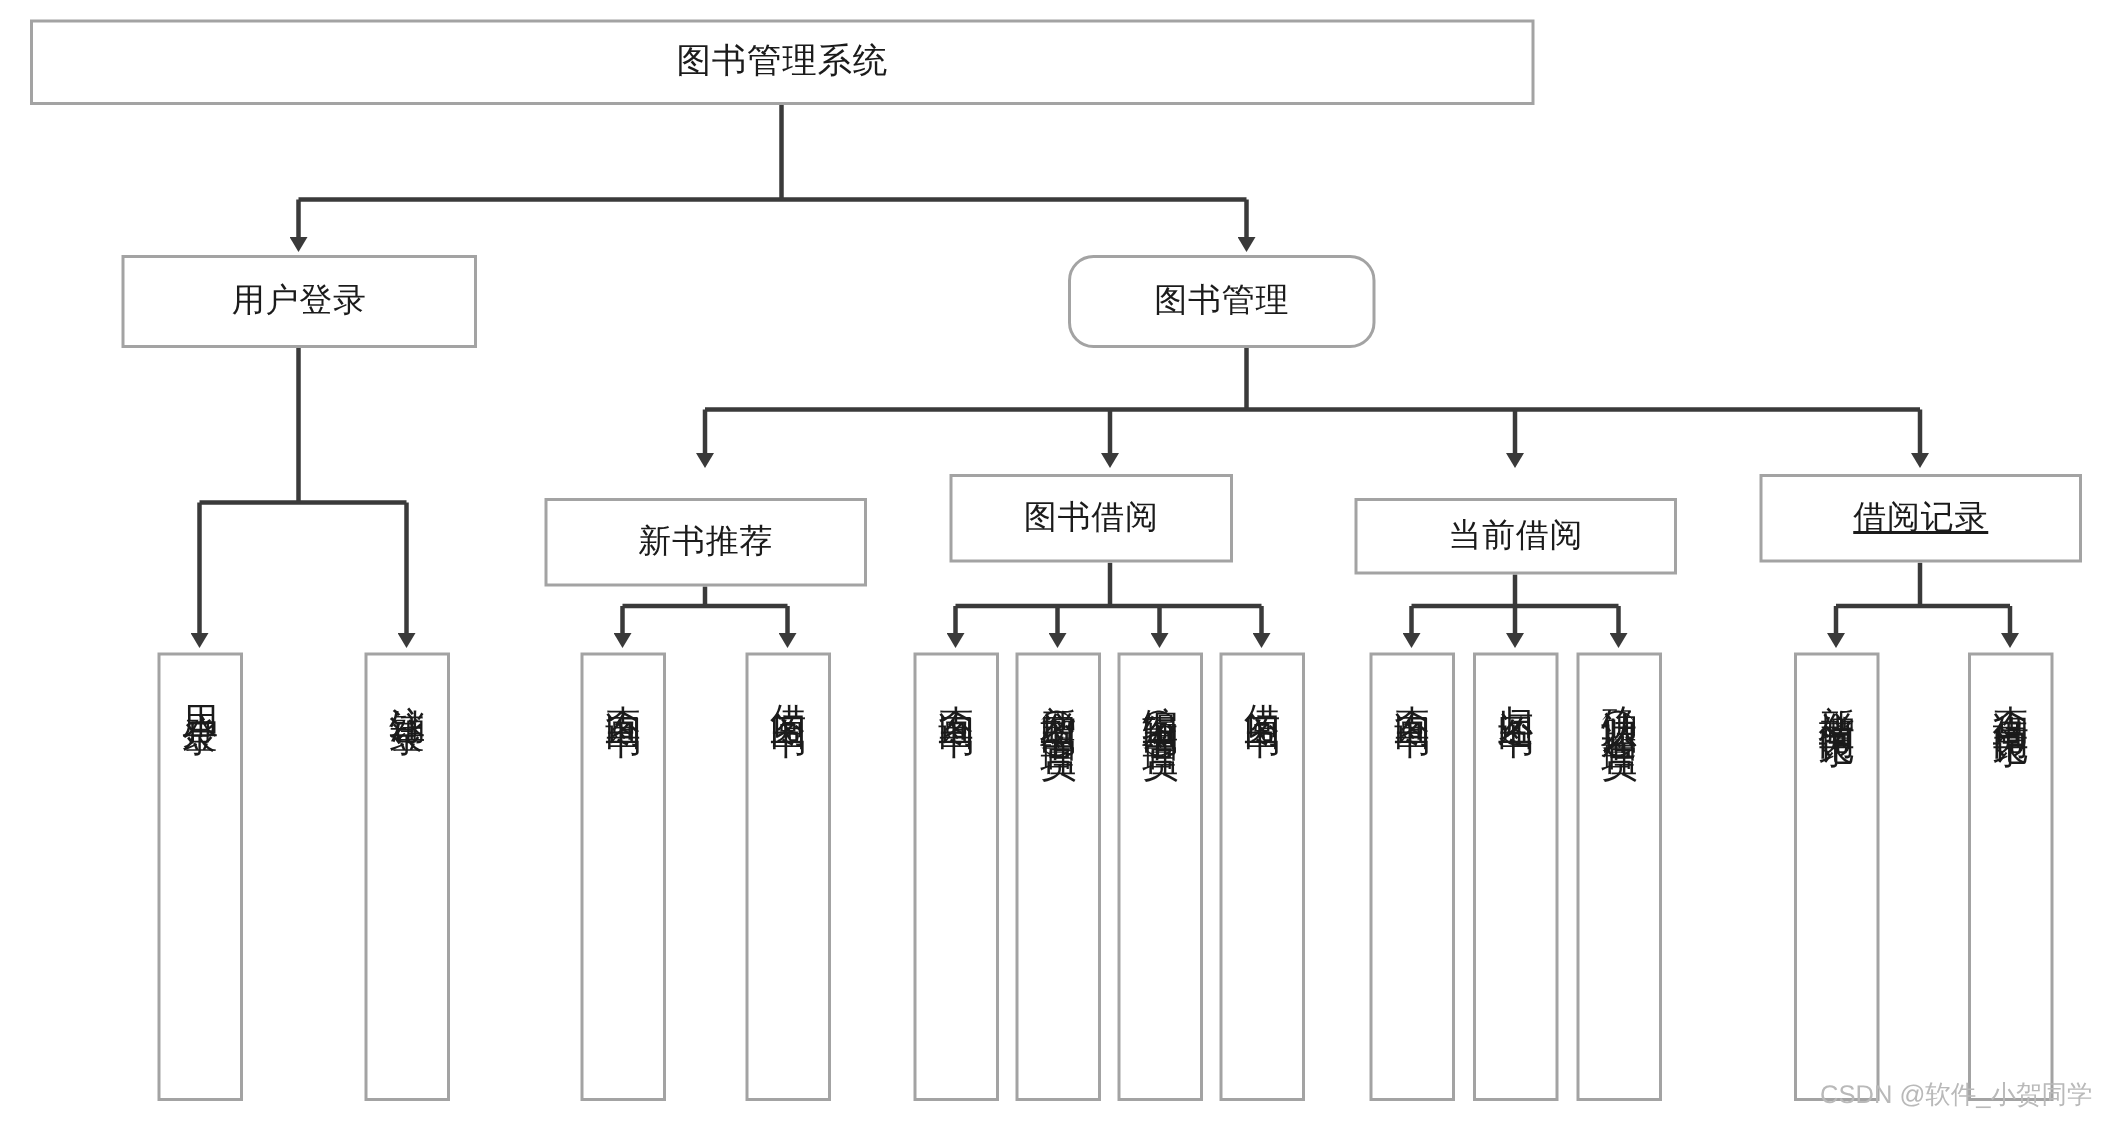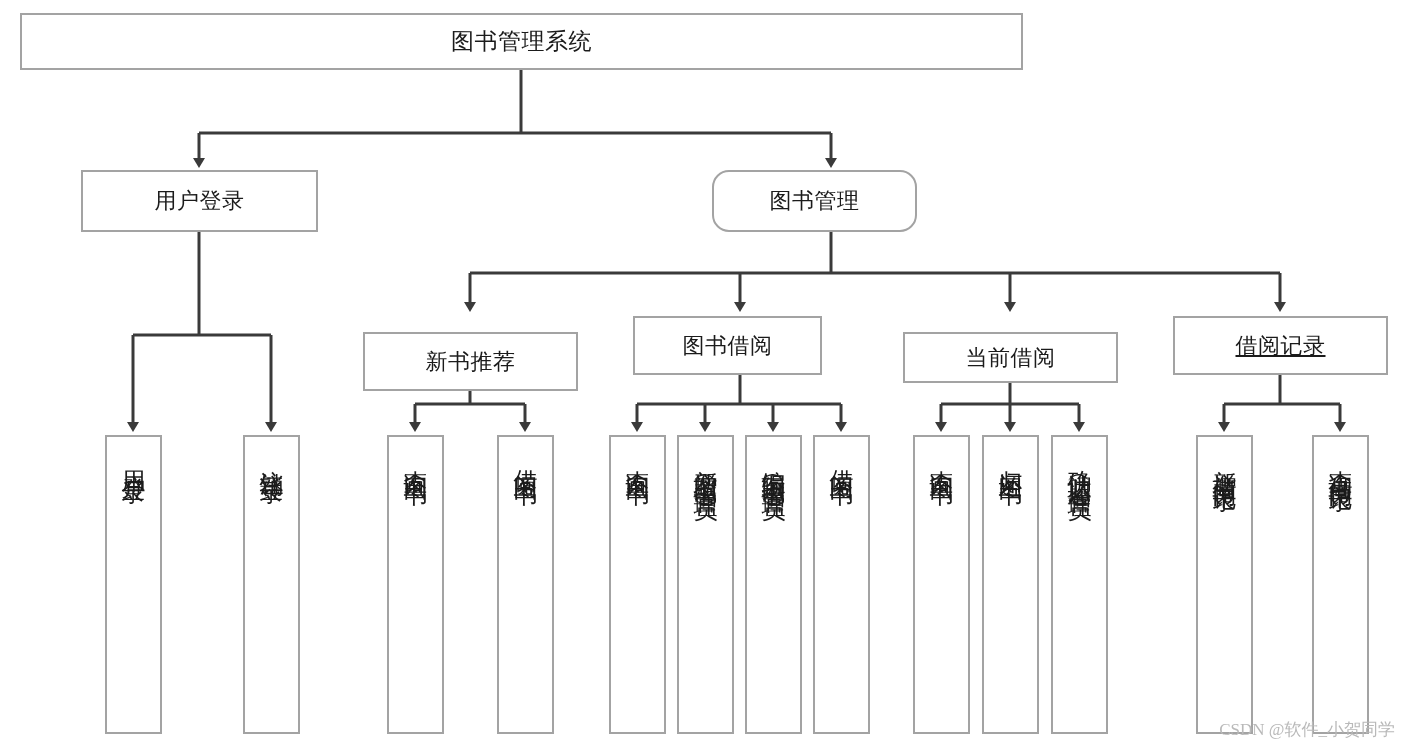--- a/index.html
+++ b/index.html
@@ -65,21 +65,21 @@
     white-space: nowrap;
   }
   .watermark {
     position: absolute;
     right: 10px;
     bottom: 6px;
     font-size: 17px;
     color: #b9b9b9;
     z-index: 5;
     white-space: nowrap;
-    font-family: Liberation Serif, serif;
+    font-family: Liberation Sans, sans-serif;
   }
 </style>
 </head>
 <body>
 
 <div id="canvas">
 
   <svg id="wires" viewBox="0 0 1405 747" xmlns="http://www.w3.org/2000/svg">
     <defs>
       <marker id="arrow" markerWidth="10" markerHeight="12" refX="1" refY="6" orient="auto" markerUnits="userSpaceOnUse">

